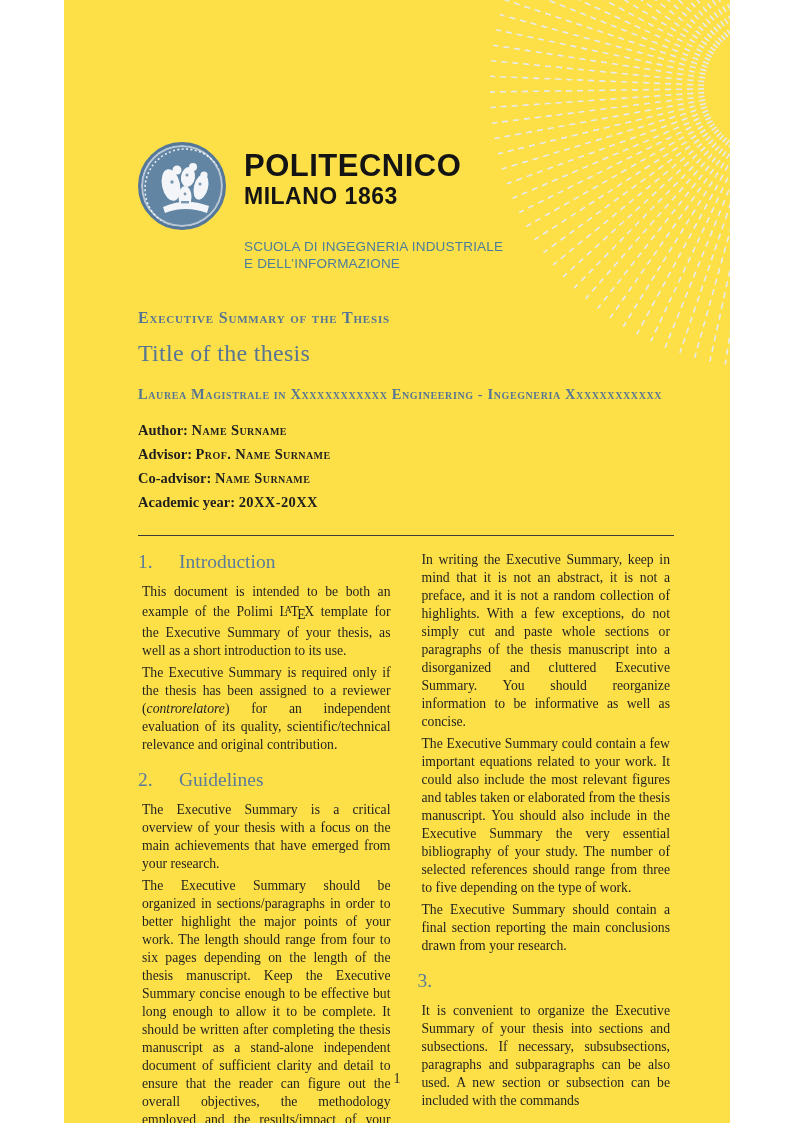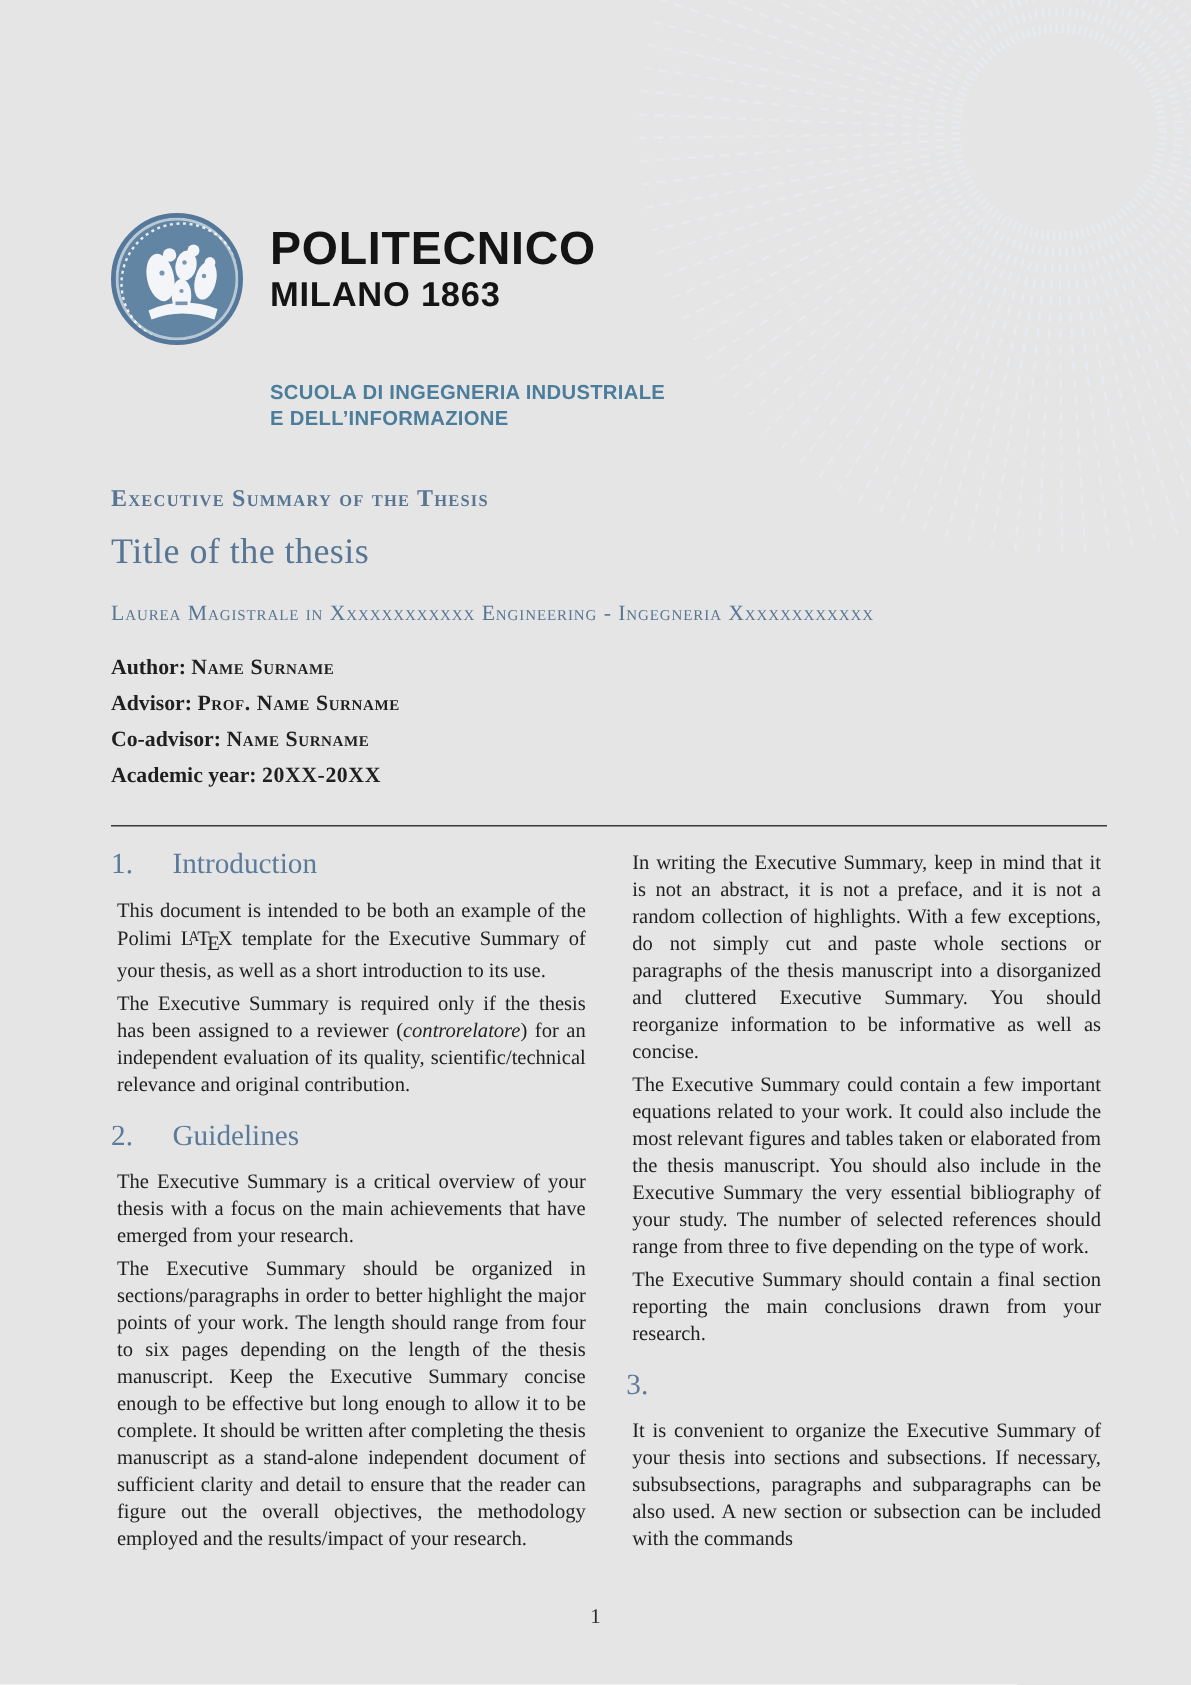--- a/index.html
+++ b/index.html
@@ -1,51 +1,51 @@
 <!DOCTYPE html>
 <html><head>
 <meta charset="utf-8">
 <style>
   html,body { margin:0; padding:0; background:#ffffff; }
   .page {
-    position:relative; width:794px; height:1123px; margin:0 auto;
-    background:#e5e5e5; overflow:hidden;
+    position:relative; width:666px; height:1123px; margin:0 auto;
+    background:#fde047; overflow:hidden;
     font-family:"Liberation Serif", serif; color:#1f1f1f;
   }
   .rays { position:absolute; left:0; top:0; width:794px; height:1123px; pointer-events:none; }
   .rays line { stroke:#e7eaee; stroke-width:1.6; stroke-dasharray:6 5; }
   .content { position:relative; z-index:1; padding:0 56px 0 74px; }
 
   
   .logo-row { display:flex; align-items:flex-start; margin-top:142px; }
   .logo-circle {
     width:88px; height:88px; border-radius:50%;
     background:#6285a3; border:3px solid #54779a; box-sizing:border-box;
     position:relative; overflow:hidden; flex:0 0 auto;
     box-shadow: inset 0 0 0 2px rgba(255,255,255,.55);
   }
   .logo-circle svg { position:absolute; inset:0; }
   .logo-text { margin-left:18px; font-family:"Liberation Sans", sans-serif; color:#141414; }
   .logo-name { font-size:31px; font-weight:800; letter-spacing:.5px; margin-top:7px; line-height:34px; }
   .logo-sub  { font-size:23px; font-weight:600; letter-spacing:.5px; line-height:27px; }
   .school {
-    margin-left:106px; margin-top:23px;
-    font-family:"Liberation Sans", sans-serif; font-weight:700;
+    margin-left:106px; margin-top:8px;
+    font-family:"Liberation Sans", sans-serif; font-weight:400;
     font-size:13.5px; line-height:17px; color:#4c7d9b; letter-spacing:.2px;
   }
 
   
   .eyebrow {
     margin-top:37px; color:#587693; font-size:16px;
     font-variant:small-caps; letter-spacing:.8px; font-weight:600;
   }
   .title { margin:13px 0 0 0; color:#587693; font-size:24px; font-weight:500; letter-spacing:.3px; }
   .program {
     margin-top:19px; color:#587693; font-size:14.5px;
-    font-variant:small-caps; letter-spacing:.6px; font-weight:400;
+    font-variant:small-caps; letter-spacing:.6px; font-weight:700;
   }
   .meta { margin-top:15px; }
   .meta-row { font-size:14.5px; line-height:24px; font-weight:700; }
   .meta-value { font-variant:small-caps; letter-spacing:.4px;text-align:right; }
   .rule { margin-top:21px; border:none; border-top:1.2px solid #3a3a3a; }
 
   
   .columns { display:flex; gap:23px; margin-top:11px; }
   .col { flex:1 1 0; }
   .sec-head { display:flex; color:#5b7b9a; font-size:19.5px; line-height:24px; margin:14px 0 9px 0; }

